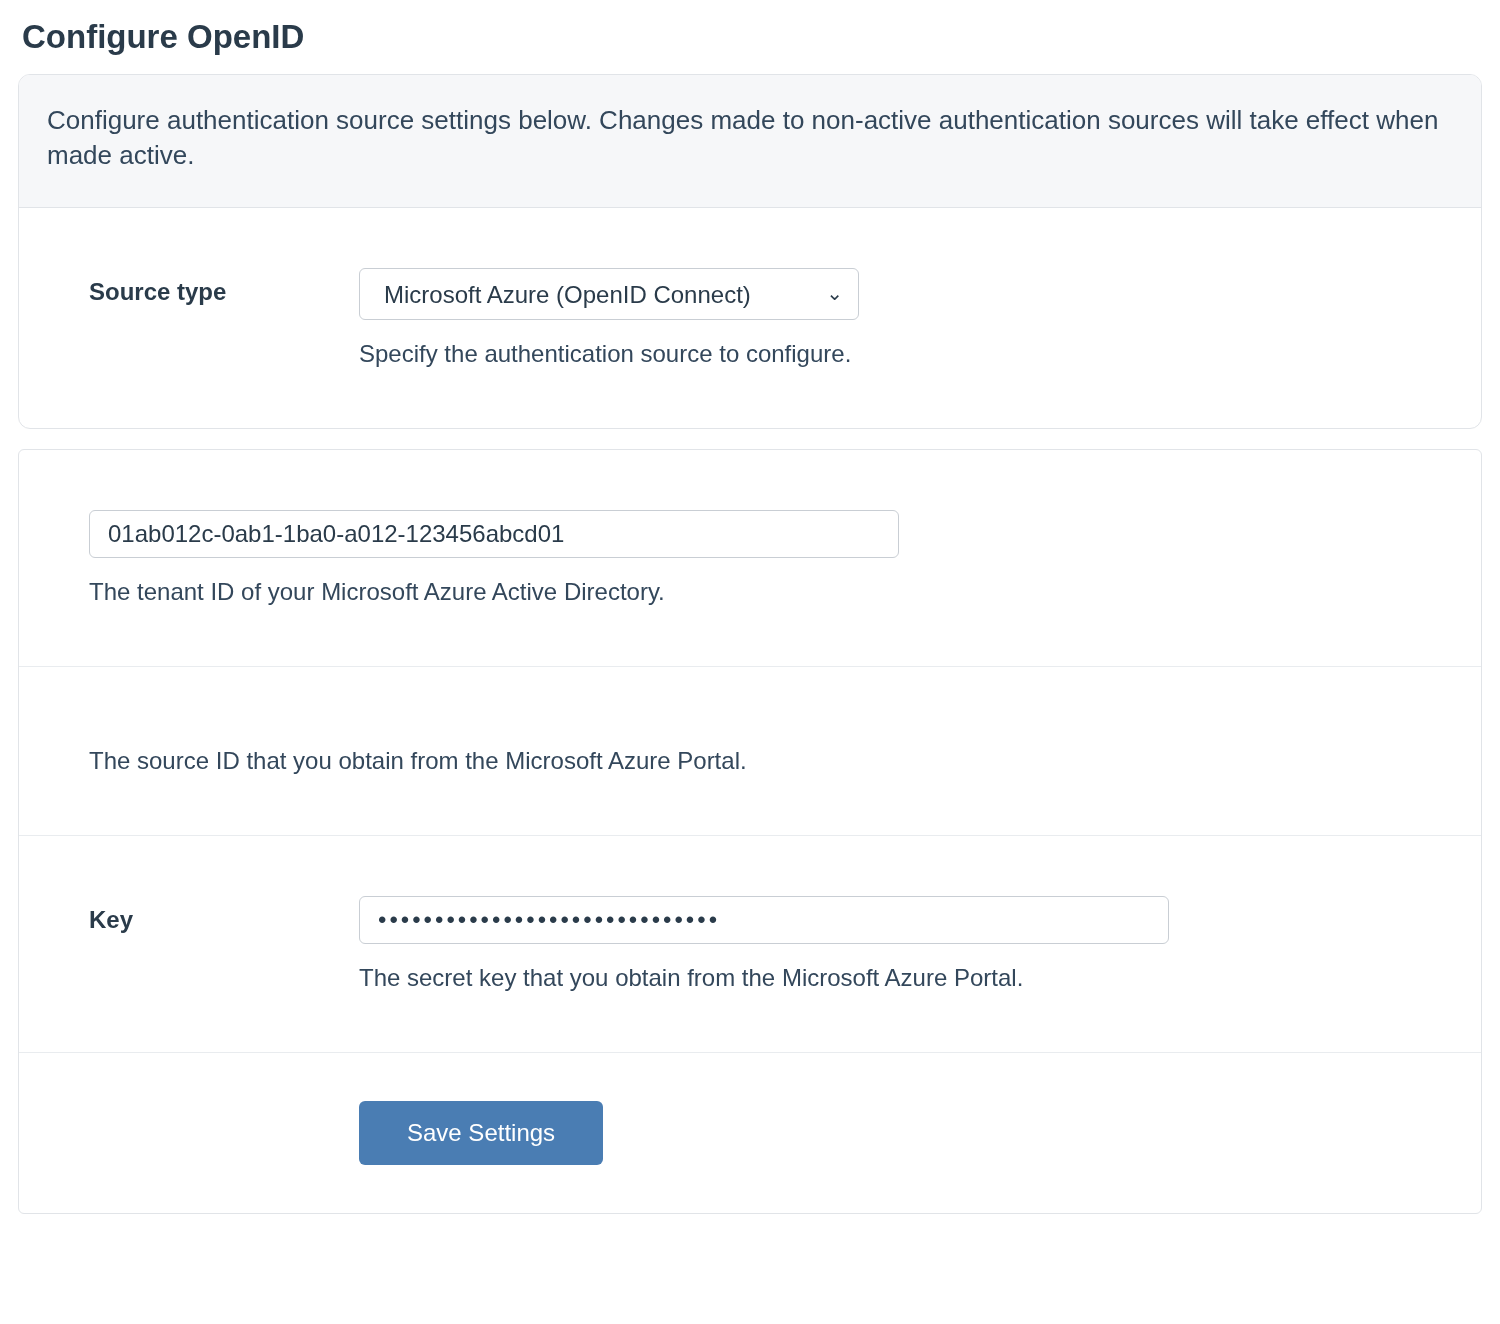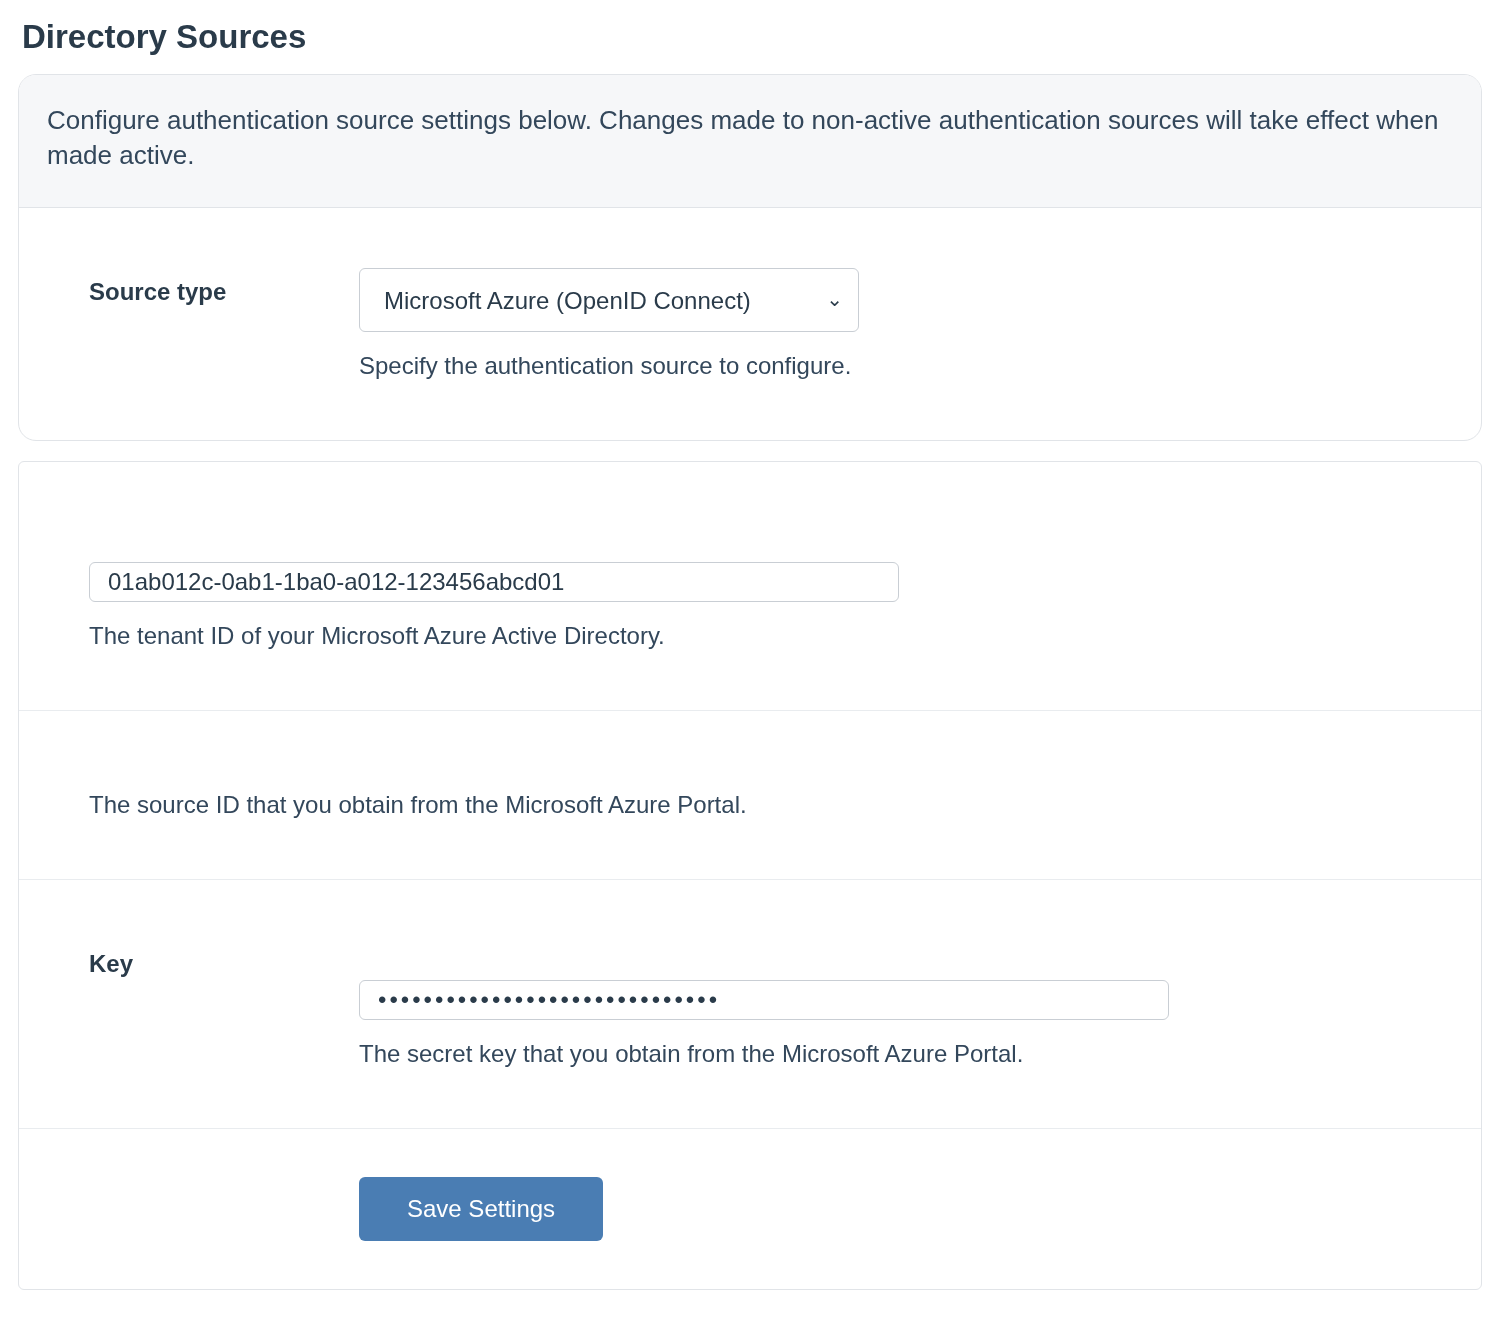--- a/index.html
+++ b/index.html
@@ -16,21 +16,21 @@
   }
   .page-title {
     font-size: 33px;
     font-weight: 700;
     color: #2a3b4a;
     margin-bottom: 18px;
     margin-left: 4px;
   }
   .card {
     border: 1px solid #e1e4e8;
-    border-radius: 18px;
+    border-radius: 12px;
     overflow: hidden;
     margin-bottom: 20px;
   }
   .card-header-text {
     background: #f6f7f9;
     padding: 28px 28px 34px 28px;
     font-size: 26px;
     line-height: 1.35;
     color: #33475b;
     border-bottom: 1px solid #e1e4e8;
@@ -64,43 +64,42 @@
   select.form-select {
     appearance: none;
     -webkit-appearance: none;
     -moz-appearance: none;
     border: 1px solid #c9ced4;
     border-radius: 6px;
     background: #ffffff;
     font-size: 24px;
     color: #2a3b4a;
     padding: 10px 54px 10px 24px;
-    height: 64px;
+    height: 52px;
     min-width: 500px;
     cursor: pointer;
   }
   .select-caret {
     position: absolute;
     right: 16px;
     top: 50%;
     transform: translateY(-55%);
     pointer-events: none;
     font-size: 20px;
     color: #2a3b4a;
   }
   input.form-input {
     border: 1px solid #c9ced4;
     border-radius: 6px;
     background: #ffffff;
     font-size: 24px;
     color: #2a3b4a;
     padding: 10px 18px;
-    height: 40px;
+    height: 48px;
     width: 810px;
-    margin-top: 40px;
   }
   input.form-input.key {
     letter-spacing: 3px;
   }
   .help-text {
     font-size: 24px;
     color: #33475b;
     margin-top: 20px;
   }
   .action-row {
@@ -117,21 +116,21 @@
   }
   .card-second {
     border: 1px solid #e1e4e8;
     border-radius: 6px;
     overflow: hidden;
   }
 </style>
 </head>
 <body>
 
-<h1 class="page-title">Directory Sources</h1>
+<h1 class="page-title">Configure OpenID</h1>
 
 <div class="card">
   <div class="card-header-text">Configure authentication source settings below. Changes made to non-active authentication sources will take effect when made active.</div>
 
   <div class="form-row no-border" style="border-bottom:none;">
     <div class="form-label-col">
       <span class="form-label">Source type</span>
     </div>
     <div class="form-control-col">
       <div class="select-wrap">

